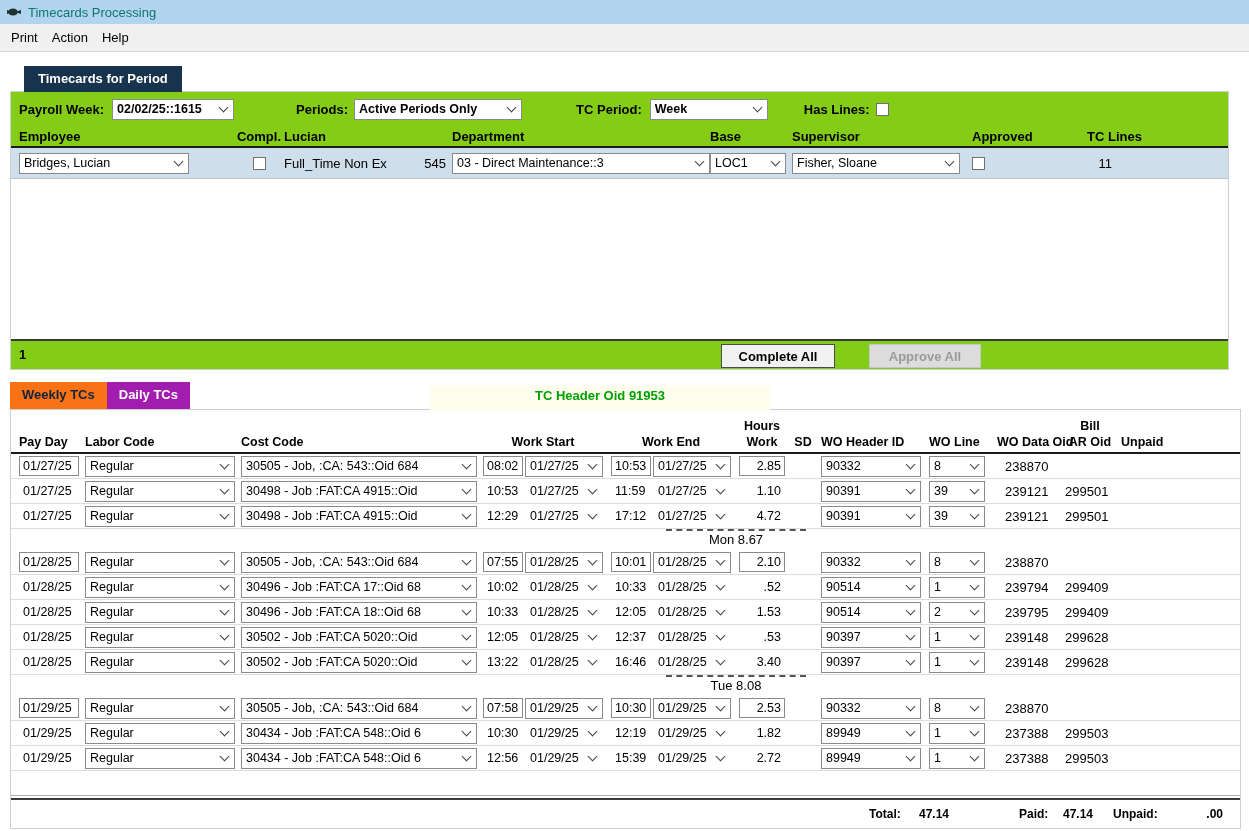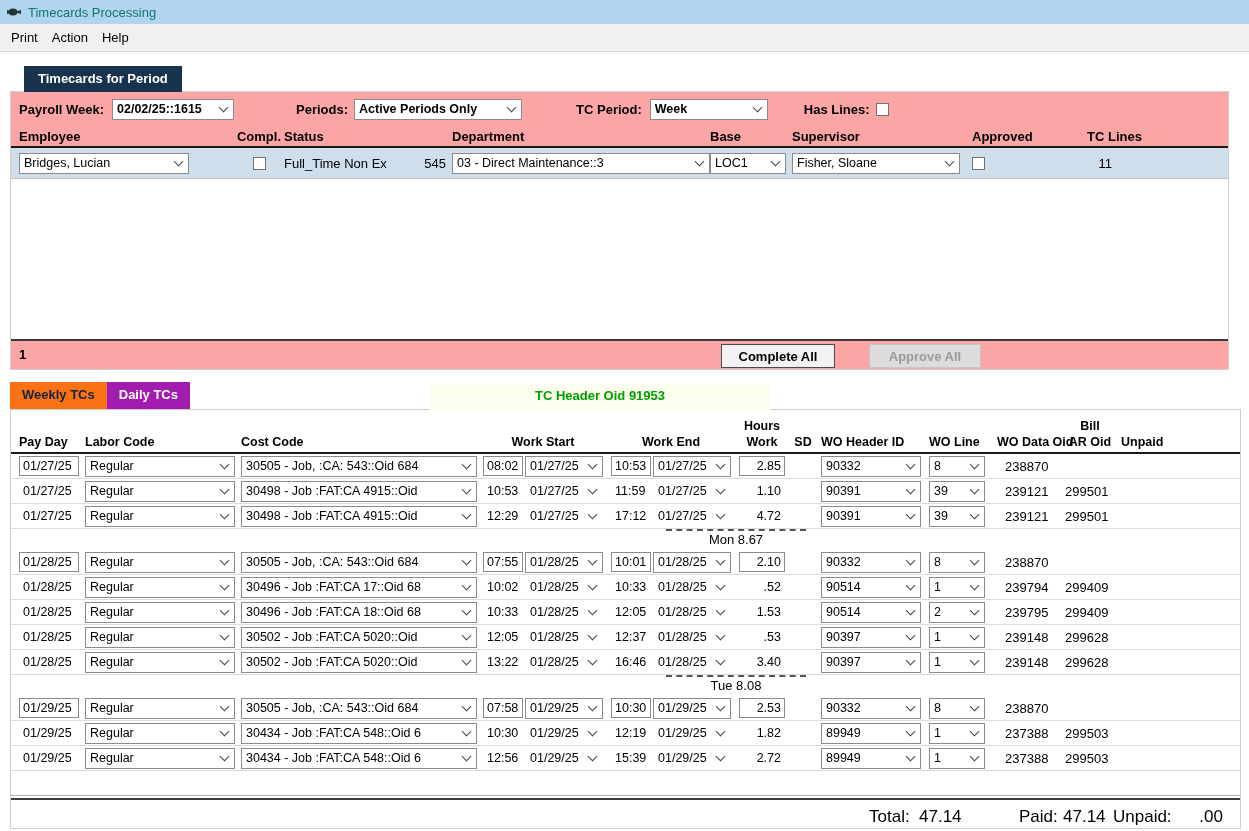--- a/index.html
+++ b/index.html
@@ -23,21 +23,21 @@
   .combo-plain { border-color:transparent; background:transparent; }
   .cbx { width:13px; height:13px; border:1px solid #707070; background:#fff; }
   .tbox { height:20px; border:1px solid #8a8a8a; background:#fff; font-size:12.5px;
           display:flex; align-items:center; padding:0 3px; white-space:nowrap; }
   .plainfield { border-color:transparent; background:transparent; }
   .lbl { font-weight:bold; font-size:13px; white-space:nowrap; }
 
   
   .p1-tab { display:inline-block; margin:14px 0 0 24px; background:#17334d; color:#fff;
             font-weight:bold; font-size:13px; padding:5px 14px 6px 14px; position:relative; z-index:2; }
-  .panel { margin:0 20px 0 10px; border:1px solid #cfcfcf; background:#fca5a5; position:relative; margin-top:-1px; }
+  .panel { margin:0 20px 0 10px; border:1px solid #cfcfcf; background:#84cc16; position:relative; margin-top:-1px; }
   .filter-row { height:34px; display:flex; align-items:center; padding-left:8px; }
   .filter-row .sel { font-weight:bold; }
   .emp-headers { display:flex; padding:3px 0 2px 8px; border-bottom:2px solid #1a1a1a; }
   .emp-headers > div { font-weight:bold; font-size:13px; }
   .emp-row { display:flex; align-items:center; height:31px; background:#cfdeeb; padding-left:8px; border-bottom:1px solid #c2c2c2; }
   .c-emp  { width:215px; } .c-compl { width:50px; text-align:center; }
   .c-stat { width:130px; font-size:13px; } .c-dcode { width:32px; text-align:right; font-size:13px; }
   .c-dept { width:264px; padding-left:6px; } .c-base { width:82px; }
   .c-sup  { width:180px; } .c-appr { width:50px; }
   .c-tcl  { width:120px; text-align:right; font-size:13px; }
@@ -95,21 +95,21 @@
   .g-payday .tbox, .g-wstime .tbox, .g-wetime .tbox, .g-hours .tbox { width:100%; }
   .g-labor .sel, .g-cost .sel, .g-wohdr .sel, .g-woline .sel, .g-wsdate .sel, .g-wedate .sel { width:100%; }
 
   .day-total { height:21px; position:relative; }
   .day-total .dline { position:absolute; left:655px; top:0; width:140px; border-top:2px dashed #555;
                       text-align:center; font-size:13px; padding-top:1px; }
 
   .totals-block { margin-top:24px; }
   .sep1 { border-top:1px solid #b0b0b0; margin-bottom:2px; }
   .sep2 { border-top:2px solid #3c3c3c; }
-  .totals-row { position:relative; height:28px; font-weight:normal; font-size:17px; }
+  .totals-row { position:relative; height:28px; font-weight:bold; font-size:12px; }
   .totals-row span { position:absolute; top:7px; white-space:nowrap; }
   .t-total-lbl { left:858px; } .t-total-val { left:908px; }
   .t-paid-lbl { left:1008px; } .t-paid-val { left:1052px; }
   .t-unpaid-lbl { left:1102px; } .t-unpaid-val { left:1172px; width:40px; text-align:right; }
 </style>
 </head>
 <body>
 
 
 
@@ -148,21 +148,21 @@
       <span class="txt">Week</span>
       <span class="chev"></span>
     </div>
     <span class="lbl" style="margin-left:36px;">Has Lines:</span>
     <span class="cbx" style="margin-left:6px;"></span>
   </div>
 
   <div class="emp-headers">
     <div class="c-emp">Employee</div>
     <div class="c-compl">Compl.</div>
-    <div class="c-stat">Status</div>
+    <div class="c-stat">Lucian</div>
     <div class="c-dcode"></div>
     <div class="c-dept">Department</div>
     <div class="c-base">Base</div>
     <div class="c-sup">Supervisor</div>
     <div class="c-appr" style="text-align:center;">Approved</div>
     <div class="c-tcl">TC Lines</div>
   </div>
 
   <div class="emp-row">
     <div class="c-emp">

